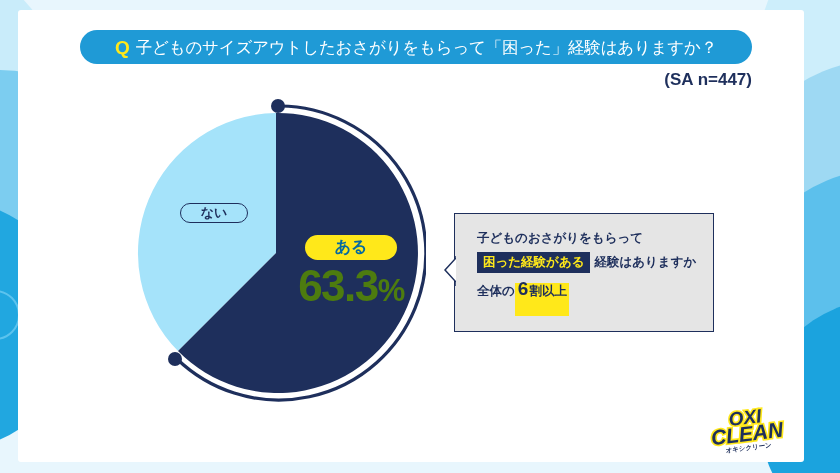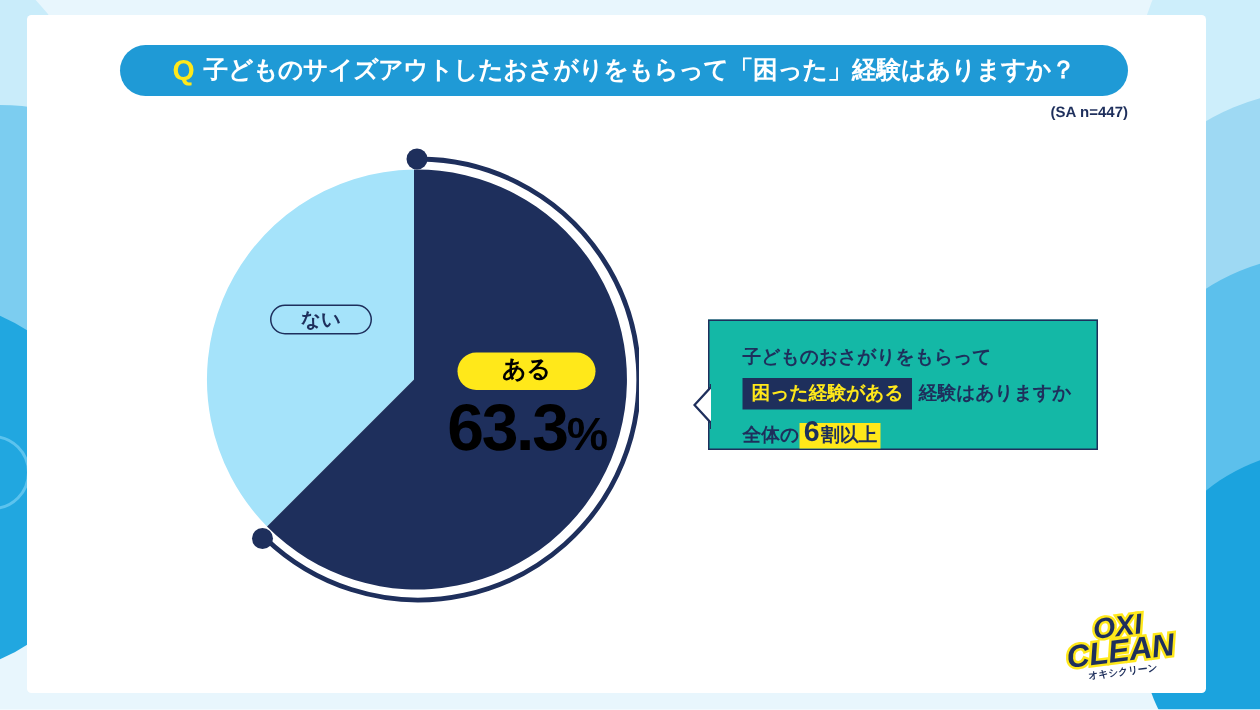--- a/index.html
+++ b/index.html
@@ -104,31 +104,31 @@
     color: #ffe81a;
     font-size: 19px;
     font-weight: bold;
     line-height: 1;
     margin-right: 6px;
     flex: 0 0 auto;
   }
   #title-text {
     color: #ffffff;
     font-size: 16.5px;
-    font-weight: bold;
+    font-weight: normal;
     letter-spacing: -0.2px;
     white-space: nowrap;
     line-height: 1;
   }
   #sa-note {
     position: absolute;
     right: 52px;
     top: 60px;
     color: #1e2f5c;
-    font-size: 10px;
+    font-size: 17px;
     font-weight: bold;
   }
 
   
   #pie-wrap {
     position: absolute;
     left: 108px;
     top: 88px;
     width: 300px;
     height: 305px;
@@ -171,44 +171,44 @@
   #label-aru {
     left: 140px;
     top: 137px;
     width: 170px;
   }
   #aru-pill {
     display: inline-block;
     background: #ffe81a;
     border-radius: 14px;
     padding: 4px 30px 5px;
-    color: #000000;
+    color: #0369a1;
     font-size: 16px;
     font-weight: bold;
     line-height: 1;
   }
   #aru-value {
     margin-top: 2px;
-    color: #000000;
+    color: #4d7c0f;
     font-size: 44px;
     font-weight: bold;
     letter-spacing: -1.5px;
     line-height: 1.08;
   }
   #aru-value .pct { font-size: 31px; }
 
   
   #callout {
     position: absolute;
-    left: 454px;
+    left: 436px;
     top: 203px;
     width: 260px;
-    height: 87px;
+    height: 119px;
     border: 1.5px solid #1e2f5c;
-    background: #14b8a6;
+    background: #e5e5e5;
     box-sizing: border-box;
   }
   #callout-notch {
     position: absolute;
     left: -11px;
     top: 42px;
     width: 12px;
     height: 30px;
   }
   #callout-inner {
@@ -221,21 +221,21 @@
   .co-line { margin-bottom: 11px; white-space: nowrap; }
   .co-line:last-child { margin-bottom: 0; }
   .chip-navy {
     background: #1e2f5c;
     color: #ffe81a;
     padding: 3px 6px 4px;
     margin-right: 4px;
   }
   .hl-yellow {
     background: #ffe81a;
-    padding: 1px 2px 2px;
+    padding: 1px 2px 18px;
   }
   .big6 {
     font-size: 19px;
     line-height: 1;
     padding: 0 1px;
   }
 
   
   #logo {
     position: absolute;

